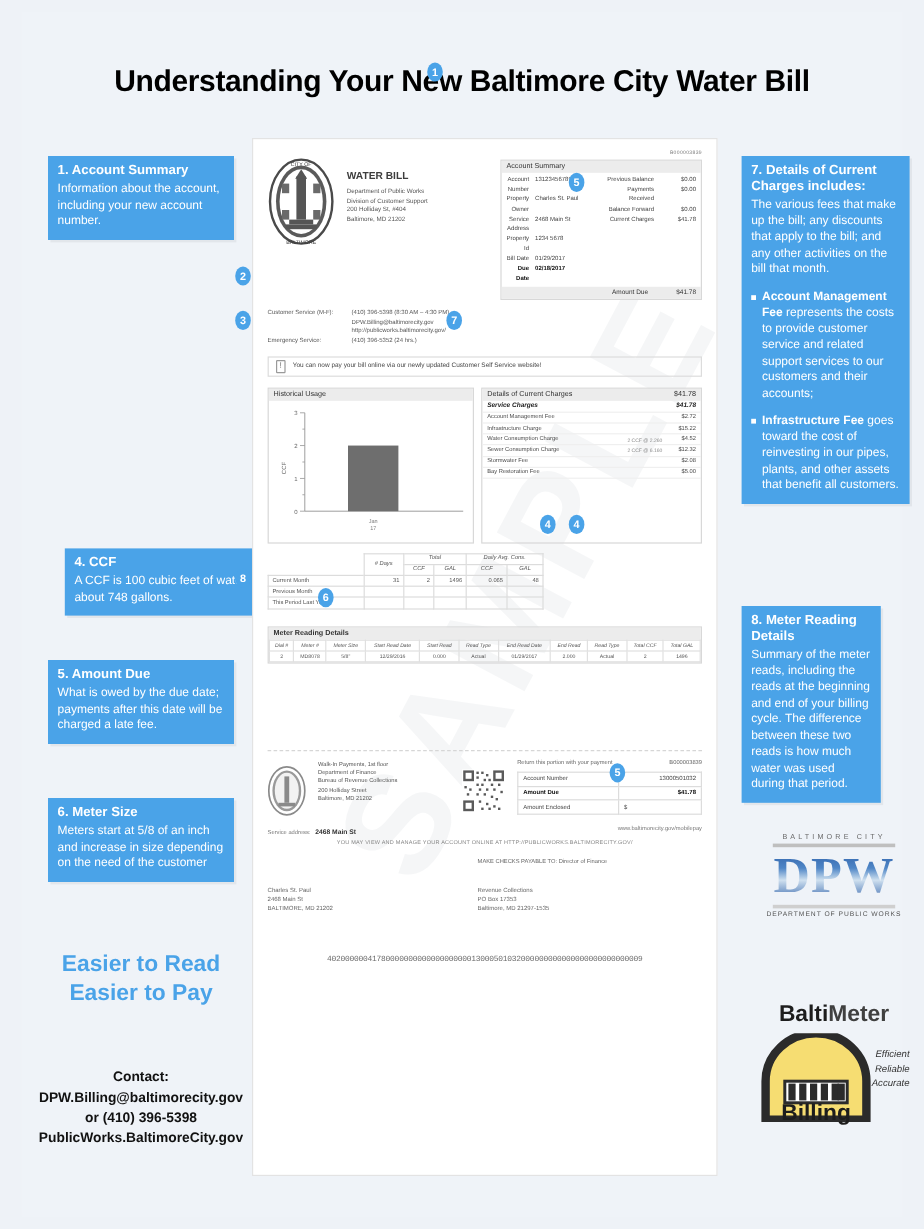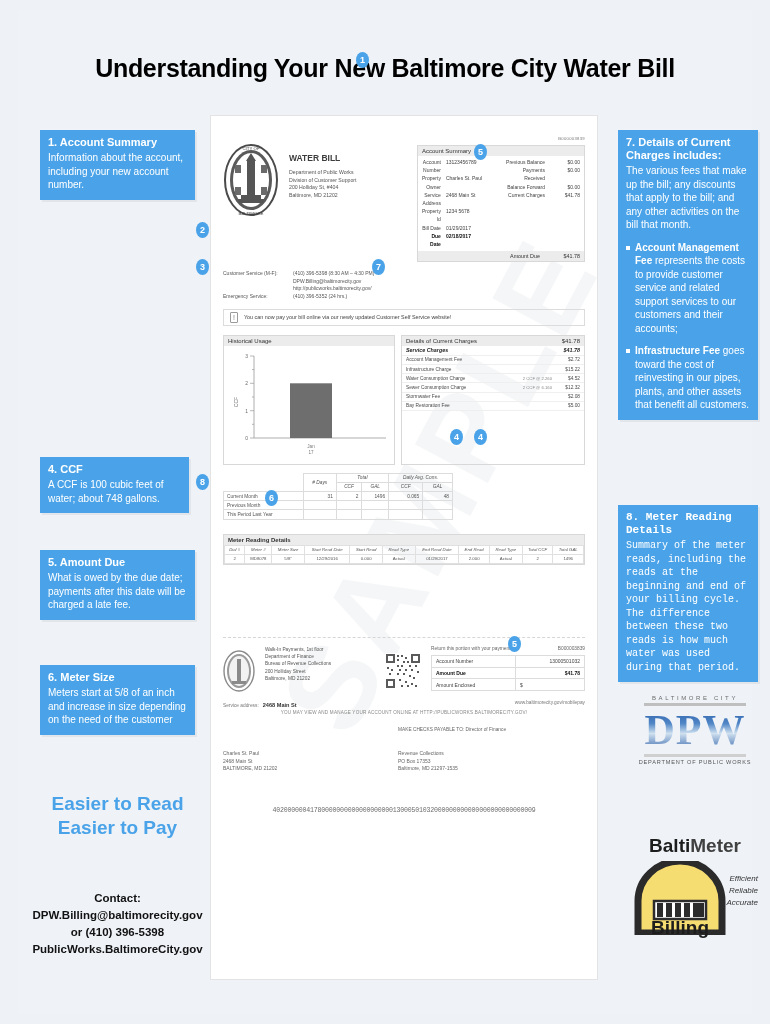--- a/index.html
+++ b/index.html
@@ -72,21 +72,21 @@
     pointer-events: none; z-index: 2;
   }
   .wm span {
     position: absolute;
     font-size: 120px; font-weight: bold; color: rgba(120,130,145,0.07);
     transform: rotate(-62deg);
     left: -40px; top: 300px;
     letter-spacing: 6px;
     font-family: "Liberation Sans", sans-serif;
   }
-  .bill-inner { position: relative; z-index: 3; padding: 20px 12px; }
+  .bill-inner { position: relative; z-index: 3; padding: 8px 12px; }
 
   .barcode-top {
     text-align: right; font-size: 4.2px; color: #7a7a7a; letter-spacing: 0.3px;
     margin-bottom: 2px;
   }
   .hdr { display: flex; gap: 8px; }
   .seal { flex: 0 0 58px; }
   .seal svg { display: block; }
   .hdr-text { flex: 0 0 120px; padding-top: 10px; }
   .hdr-text .wb { font-size: 8.5px; font-weight: bold; color: #3d3d3d; margin-bottom: 6px; }
@@ -233,21 +233,21 @@
 
   <div class="poster-title">Understanding Your New Baltimore City Water Bill</div>
 
   <div class="callout" style="left:22px;top:120px;width:155px;">
     <div class="c-title">1. Account Summary</div>
     <div class="c-body">Information about the account, including your new account number.</div>
   </div>
 
 
 
-  <div class="callout" style="left:22px;top:447px;width:149px;">
+  <div class="callout" style="left:36px;top:447px;width:171px;">
     <div class="c-title">4. CCF</div>
     <div class="c-body">A CCF is 100 cubic feet of water; about 748 gallons.</div>
   </div>
 
   <div class="callout" style="left:22px;top:540px;width:155px;">
     <div class="c-title">5. Amount Due</div>
     <div class="c-body">What is owed by the due date; payments after this date will be charged a late fee.</div>
   </div>
 
   <div class="callout" style="left:22px;top:655px;width:155px;">
@@ -275,21 +275,21 @@
         <div class="sq"></div>
         <div class="btxt"><b>Account Management Fee</b><span> represents the costs to provide customer service and related support services to our customers and their accounts;</span></div>
       </div>
       <div class="bullet">
         <div class="sq"></div>
         <div class="btxt"><b>Infrastructure Fee</b><span> goes toward the cost of reinvesting in our pipes, plants, and other assets that benefit all customers.</span></div>
       </div>
     </div>
   </div>
 
-  <div class="callout" style="left:600px;top:495px;width:140px;font-family:Liberation Mono, monospace;">
+  <div class="callout" style="left:600px;top:495px;width:116px;">
     <div class="c-title">8. Meter Reading Details</div>
     <div class="c-body">Summary of the meter reads, including the reads at the beginning and end of your billing cycle. The difference between these two reads is how much water was used during that period.</div>
   </div>
 
   <div class="dpw-logo">
     <div class="kicker">BALTIMORE CITY</div>
     <div class="rule"></div>
     <div class="dpw">DPW</div>
     <div class="rule2"></div>
     <div class="sub">DEPARTMENT OF PUBLIC WORKS</div>

